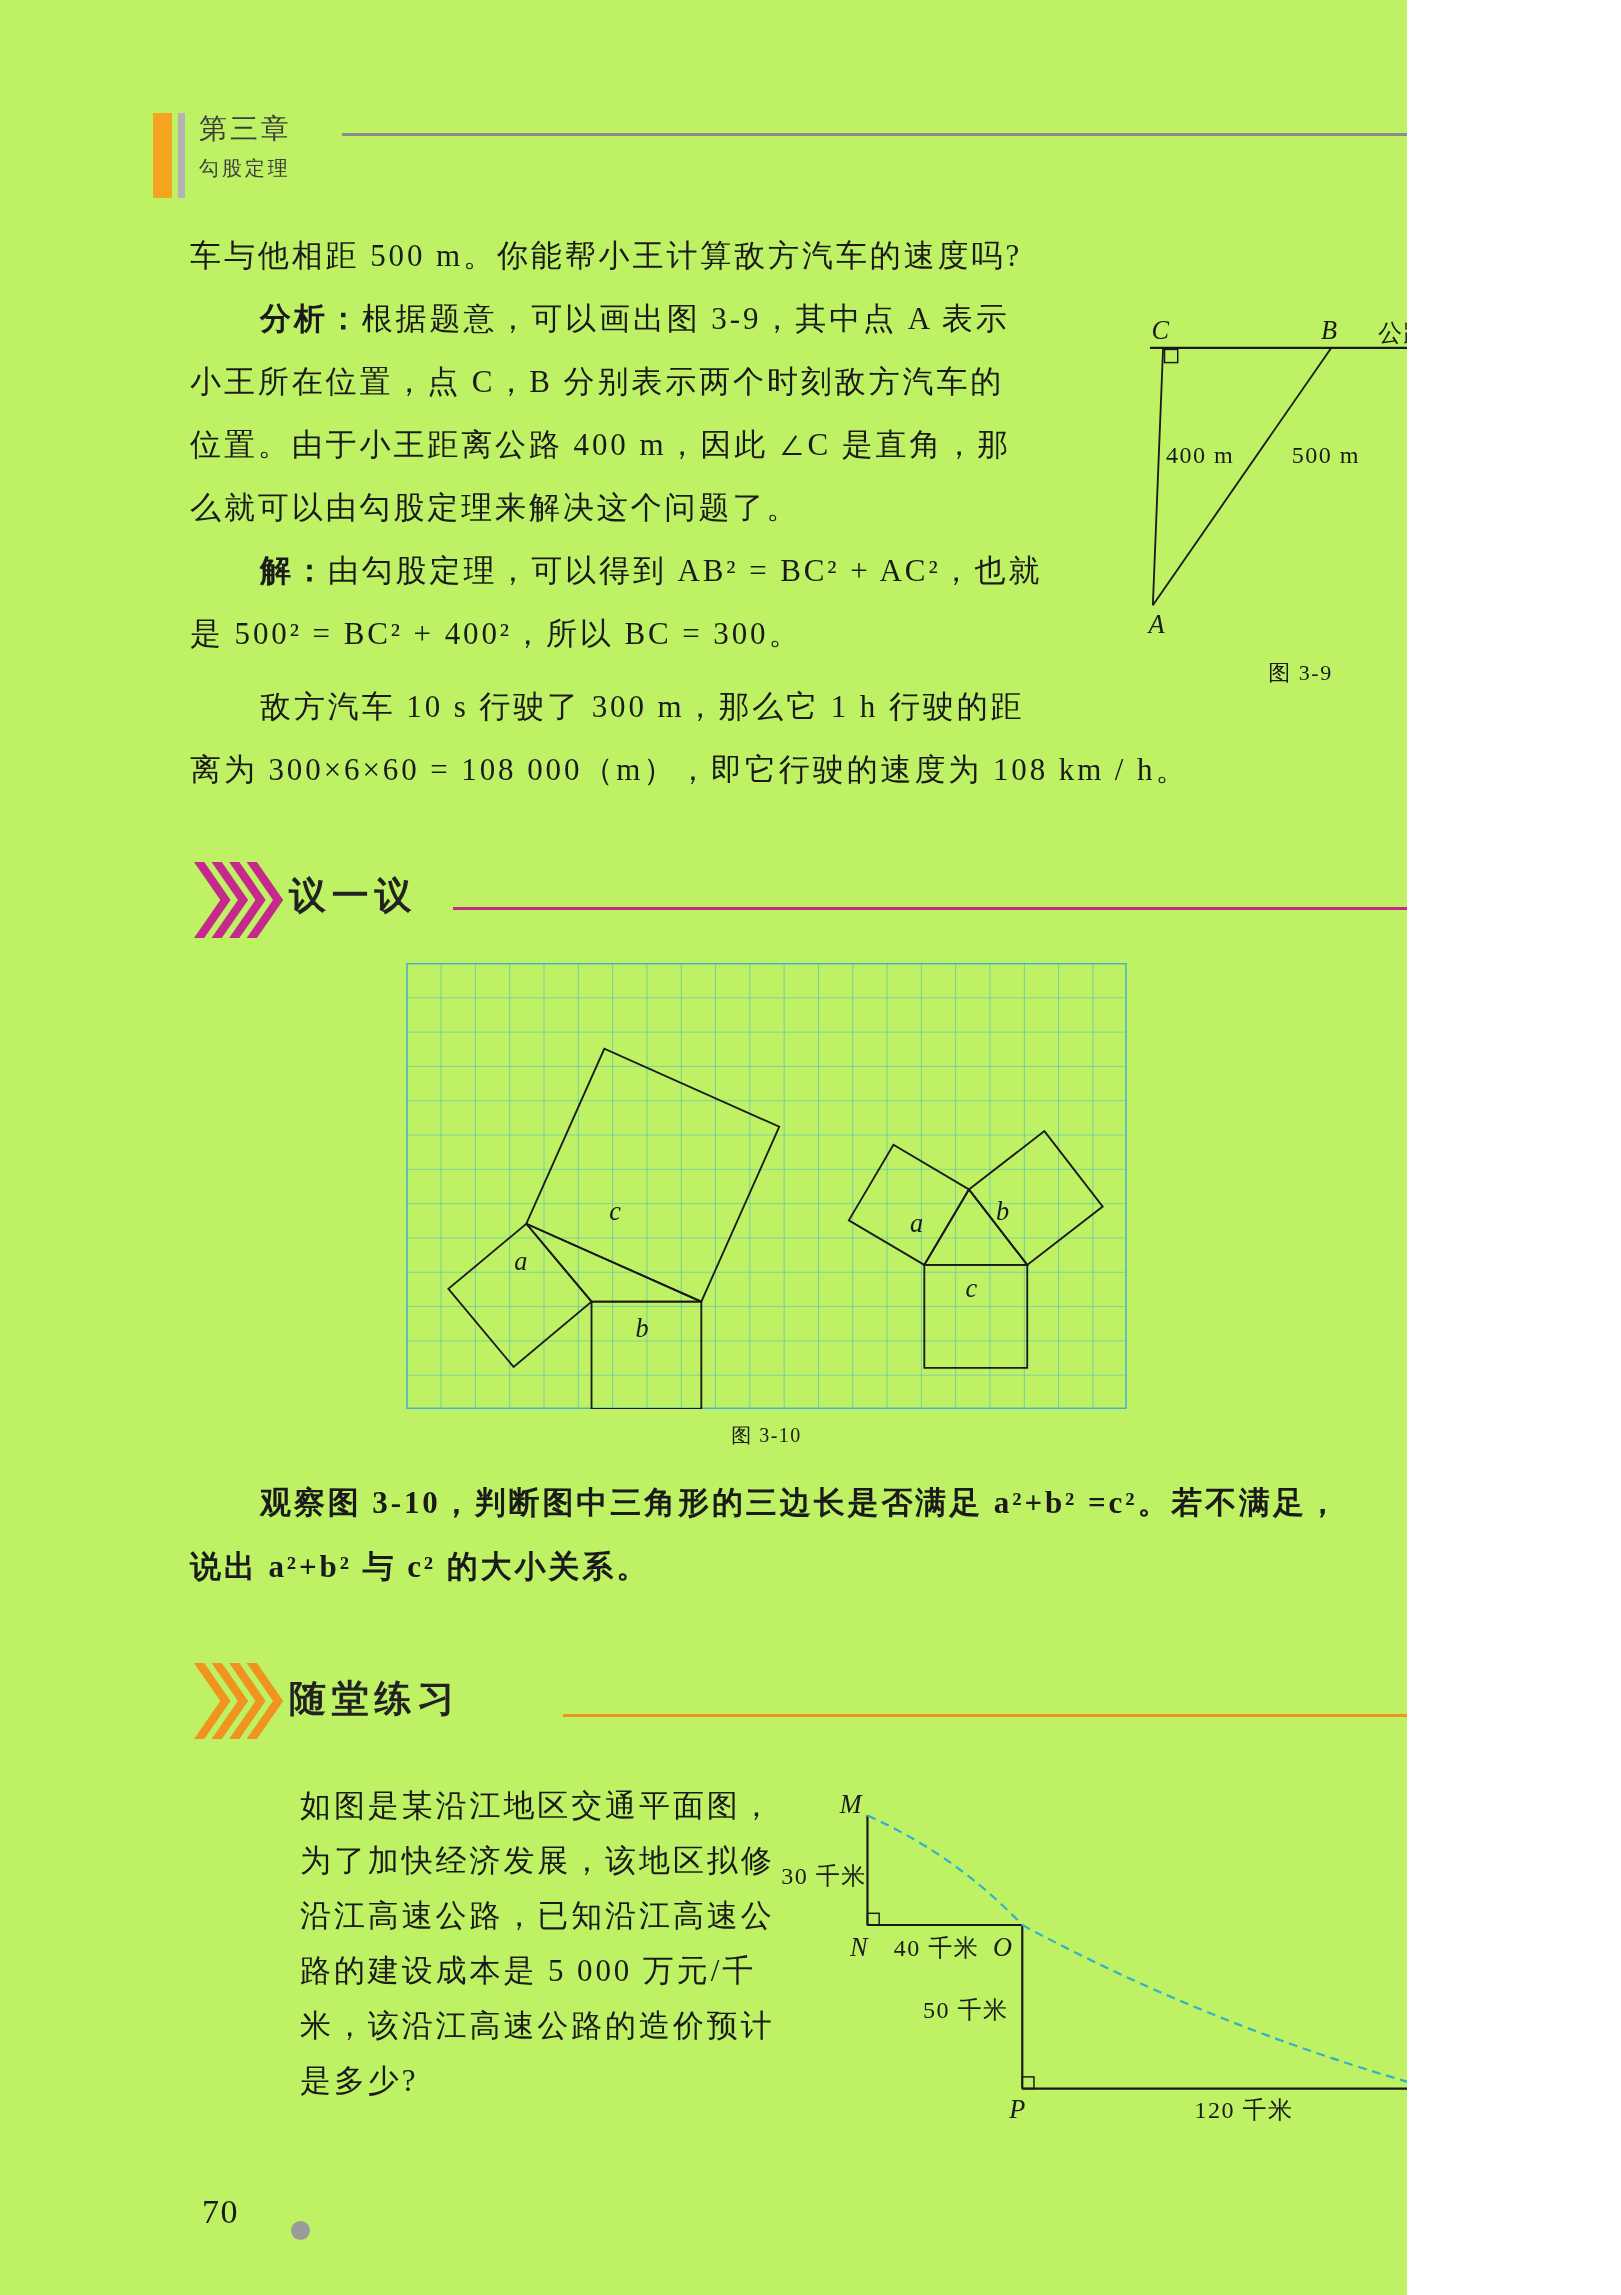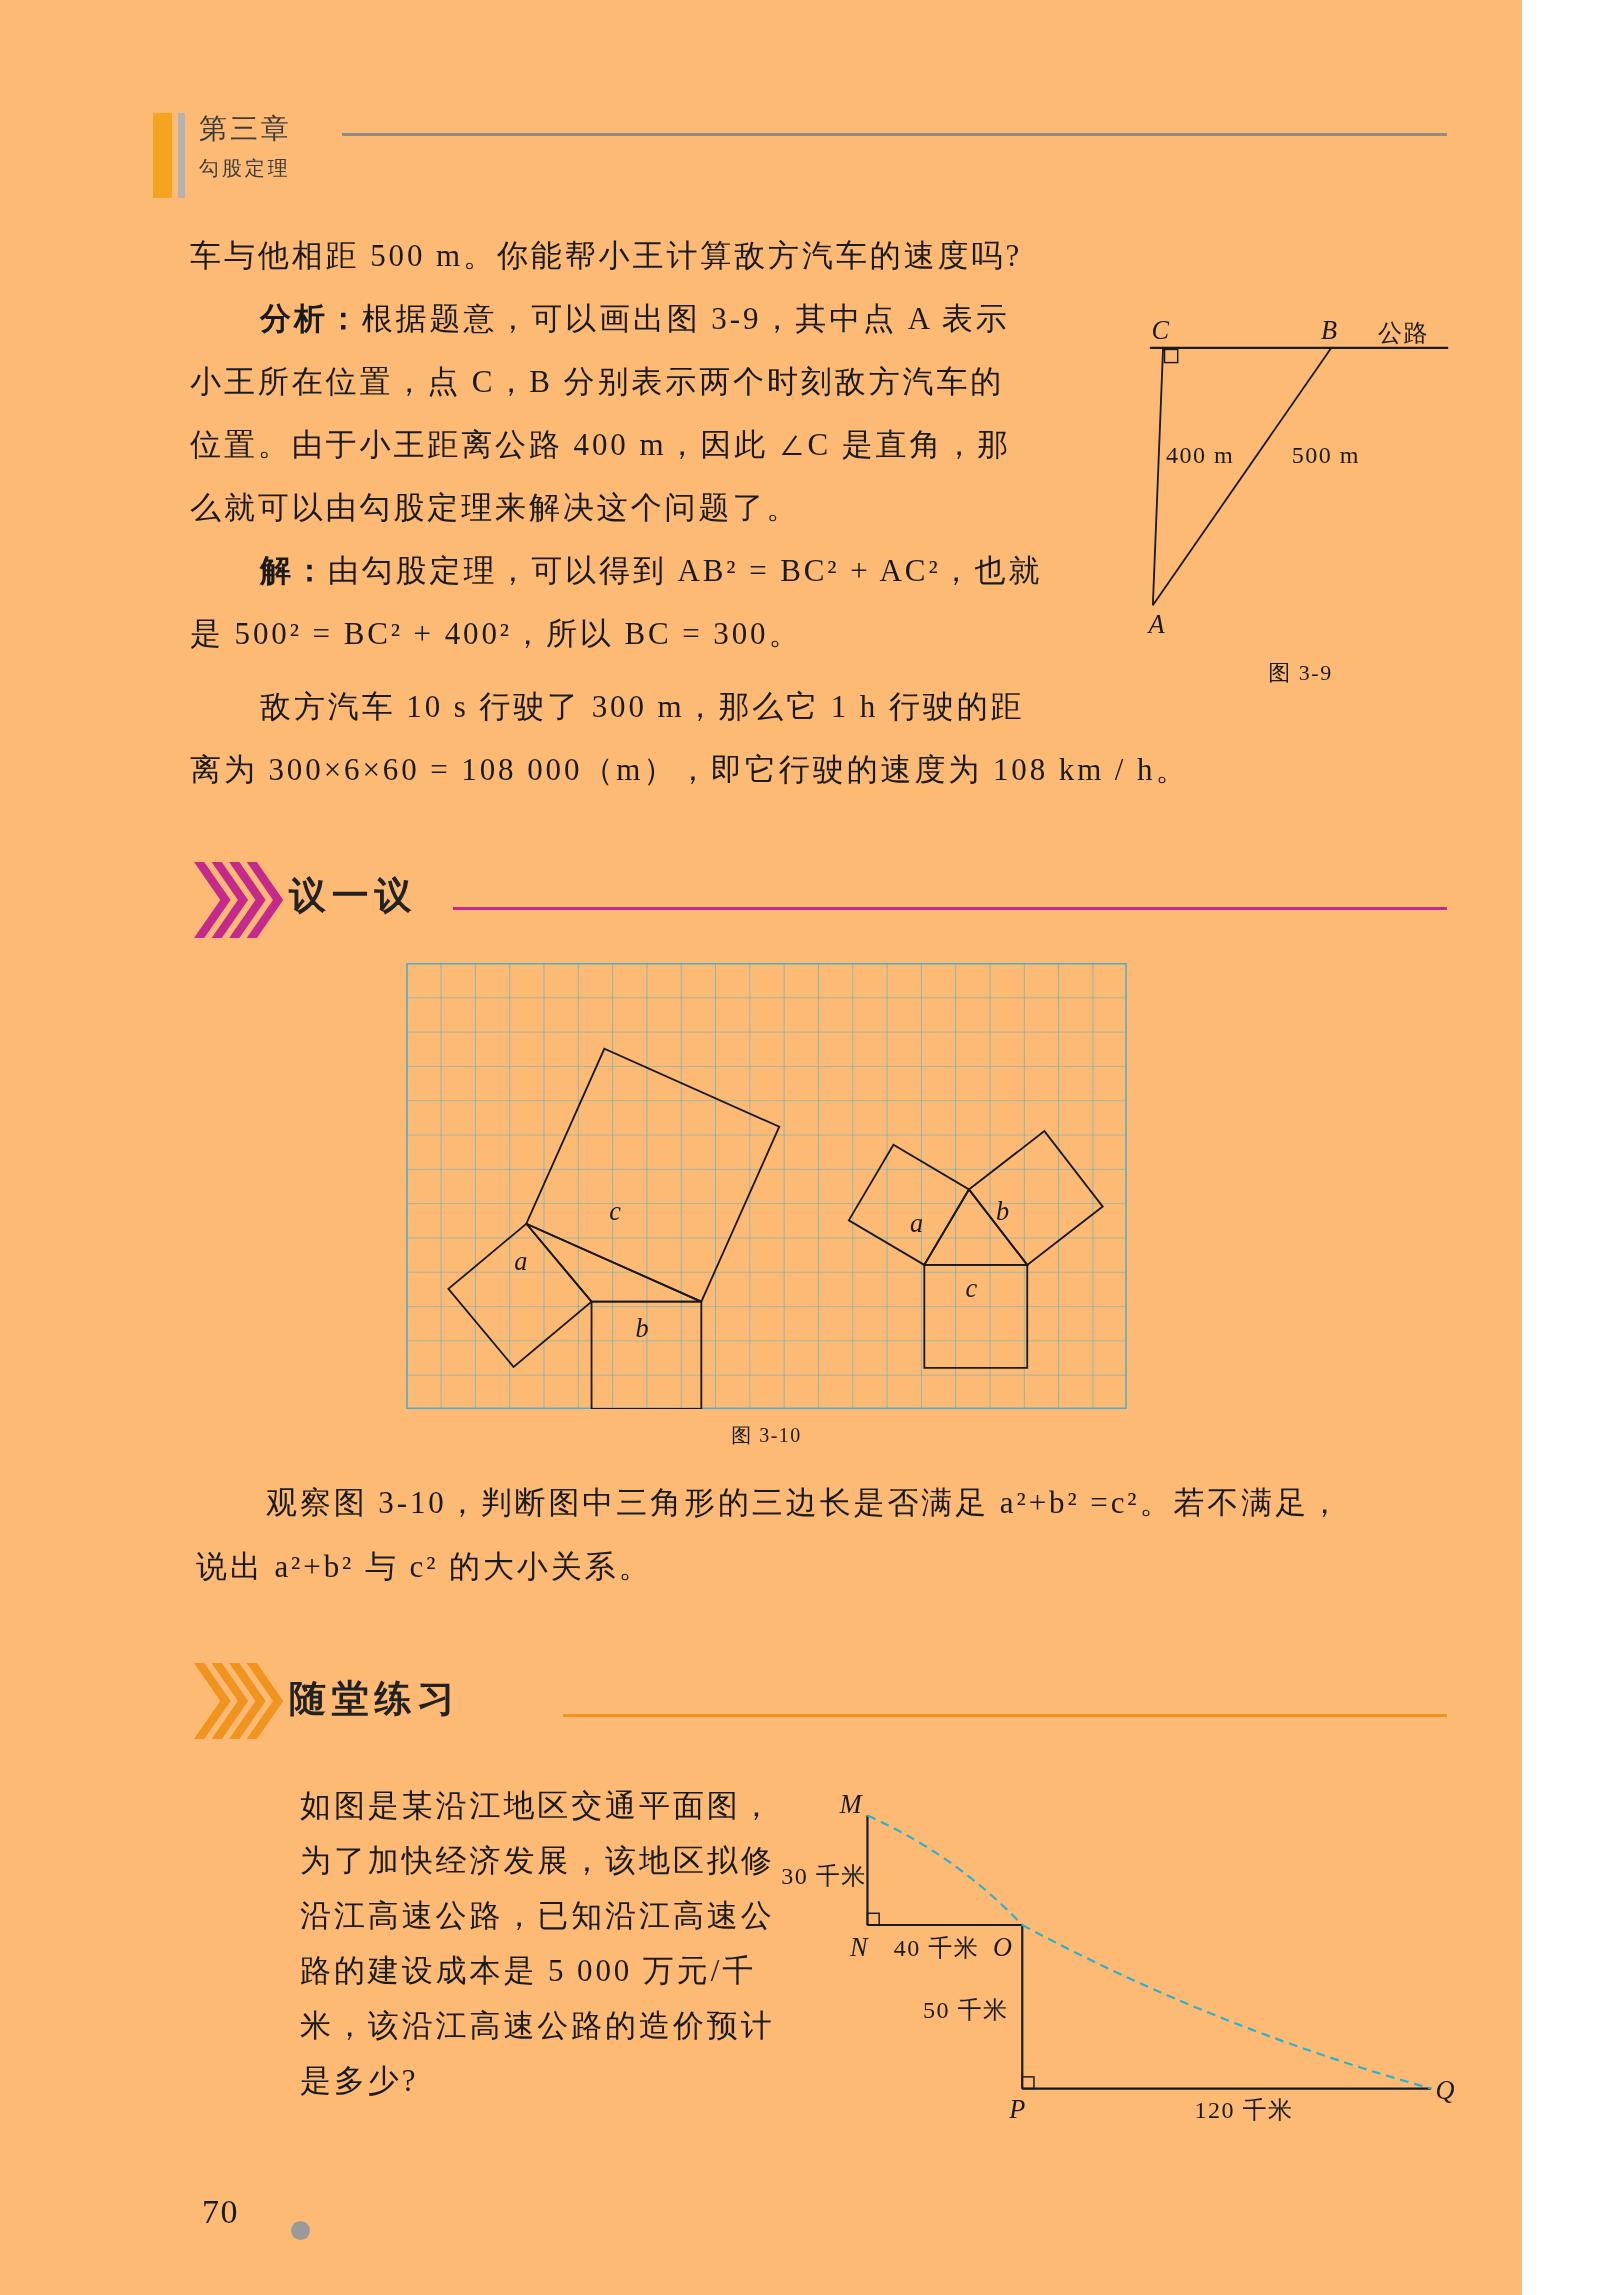--- a/index.html
+++ b/index.html
@@ -1,18 +1,18 @@
 <!DOCTYPE html>
 <html style="font-size:11.7px"><head>
 <meta charset="utf-8">
 <style>
   * { margin:0; padding:0; box-sizing:border-box; }
   html,body { background:#ffffff; }
   .page {
-    position:relative; width:1522px; height:2295px; background:#fdba74;
+    position:relative; width:1407px; height:2295px; background:#bef264;
     font-family:"Liberation Serif", serif; color:#1a1a1a; overflow:hidden;
   }
   
   .bar-orange { position:absolute; left:153px; top:113px; width:19px; height:85px; background:#f5a41f; }
   .bar-gray   { position:absolute; left:178px; top:113px; width:7.3px; height:85px; background:#b3b3b3; }
   .chapter-name  { position:absolute; left:199px; top:110px; font-family:"Liberation Sans",sans-serif; font-size:28px; color:#3c3c3c; letter-spacing:2.9px; }
   .chapter-rule  { position:absolute; left:342px; top:133px; width:1105px; height:2.9px; background:#8c8c8c; }
   .chapter-title { position:absolute; left:199px; top:155px; font-family:"Liberation Sans",sans-serif; font-size:20px; color:#3c3c3c; letter-spacing:2.9px; }
   
   .bodytext { position:absolute; left:190px; top:224px; width:1271px; }
@@ -27,21 +27,21 @@
   svg text.lbl { font-family:"Liberation Serif",serif; font-size:33px; fill:#1a1a1a; letter-spacing:2px; }
   
   .marker-title { position:absolute; font-family:"Liberation Serif",serif; font-weight:bold; font-size:37px; letter-spacing:5.8px; color:#222; }
   .chev { position:absolute; }
   .rule-magenta { position:absolute; left:453px; top:907px; width:994px; height:2.9px; background:#c5298c; }
   .rule-orange  { position:absolute; left:563px; top:1714px; width:884px; height:2.9px; background:#f0931f; }
   
   .fig310 { position:absolute; left:406px; top:963px; width:721px; }
   .fig310 .cap { text-align:center; font-size:20px; margin-top:10.2px; letter-spacing:1.5px; }
   
-  .discuss-text { position:absolute; left:196px; top:1471px; width:1271px; }
+  .discuss-text { position:absolute; left:190px; top:1471px; width:1271px;font-weight:bold; }
   .discuss-text .tline { height:64px; line-height:64px; }
   
   .practice-text { position:absolute; left:300px; top:1778px; width:497px; }
   .practice-text .tline { height:55px; line-height:55px; }
   .figPractice { position:absolute; left:774px; top:1786px; width:701px; }
   
   .pagenum { position:absolute; left:202px; top:2193px; font-size:34px; letter-spacing:1.5px; }
   .footdot { position:absolute; left:291px; top:2221px; width:19px; height:19px; border-radius:50%; background:#9a9a9a; }
 </style>
 </head>

